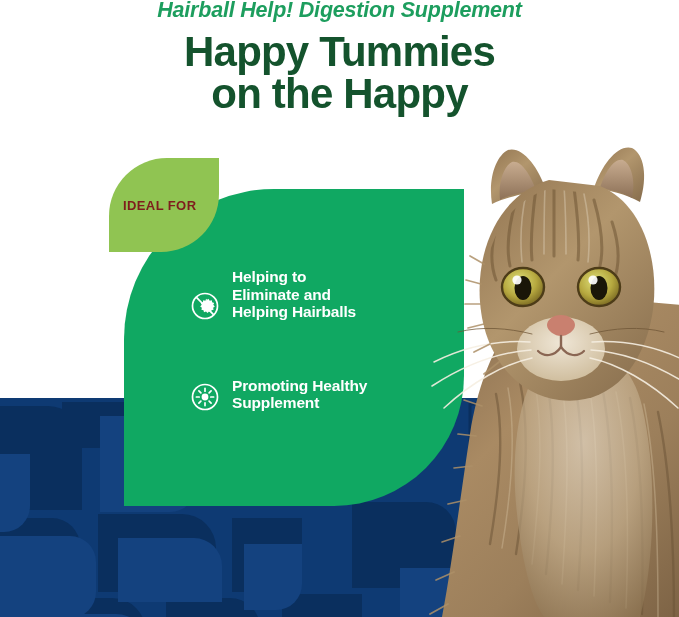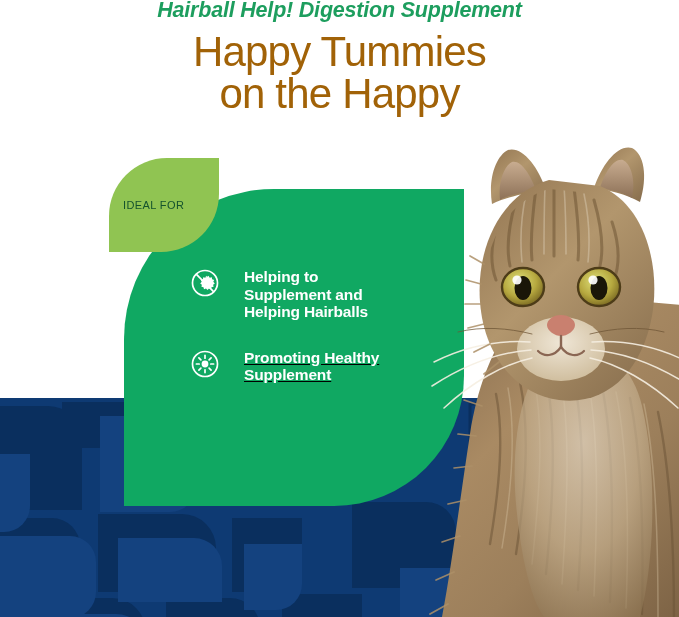--- a/index.html
+++ b/index.html
@@ -49,22 +49,22 @@
     font-style: italic;
     font-weight: bold;
     color: #1d9e5e;
     letter-spacing: -0.2px;
     line-height: 1;
     padding-top: 0;
     white-space: nowrap;
   }
   .headline {
     font-size: 42px;
-    font-weight: normal;
-    color: #a16207;
+    font-weight: bold;
+    color: #14532d;
     line-height: 1.02;
     letter-spacing: -0.8px;
     padding-top: 9px;
   }
   .headline .line {
     display: block;
   }
 
   
   .green-panel {
@@ -88,44 +88,43 @@
     height: 94px;
     background: #90c452;
     border-top-left-radius: 58px;
     border-bottom-right-radius: 58px;
     z-index: 5;
     display: flex;
     align-items: center;
     justify-content: flex-start;
   }
   .ideal-badge-label {
-    font-size: 11px;
-    font-weight: normal;
-    color: #14532d;
+    font-size: 13px;
+    font-weight: bold;
+    color: #7f1d1d;
     letter-spacing: 0.4px;
     padding-left: 14px;
     white-space: nowrap;
   }
 
   
   .benefits {
     position: absolute;
     left: 190px;
     top: 268px;
     width: 230px;
     z-index: 4;
   }
   .benefit-row {
     display: flex;
-    align-items: flex-start;
-    gap: 24px;
+    align-items: flex-end;
+    gap: 12px;
   }
   .benefit-row + .benefit-row {
-    margin-top: 28px;
-    text-decoration: underline;
+    margin-top: 56px;
   }
   .benefit-icon {
     flex: 0 0 auto;
     width: 30px;
     height: 30px;
   }
   .benefit-icon svg {
     display: block;
     width: 30px;
     height: 30px;
@@ -207,21 +206,21 @@
     <div class="benefit-row">
       <span class="benefit-icon">
         <svg viewBox="0 0 30 30" aria-hidden="true">
           <circle cx="15" cy="15" r="12.5" fill="none" stroke="#ffffff" stroke-width="1.7"></circle>
           <path d="M15 8.2 l1.9 1.1 1.6 -1.5 1.2 1.9 2.1 -0.5 0.3 2.1 2.1 0.6 -0.9 1.9 1.5 1.6 -1.7 1.3 0.5 2.1 -2.1 0.4 -0.5 2.1 -2 -0.8 -1.5 1.5 -1.5 -1.5 -2 0.8 -0.5 -2.1 -2.1 -0.4 0.5 -2.1 -1.7 -1.3 1.5 -1.6 -0.9 -1.9 2.1 -0.6 0.3 -2.1 2.1 0.5 1.2 -1.9 1.6 1.5 z" fill="#ffffff"></path>
           <line x1="6.2" y1="6.2" x2="23.8" y2="23.8" stroke="#ffffff" stroke-width="1.7"></line>
         </svg>
       </span>
       <span class="benefit-text">
         <span>Helping to</span><br>
-        <span>Supplement and</span><br>
+        <span>Eliminate and</span><br>
         <span>Helping Hairballs</span>
       </span>
     </div>
 
     <div class="benefit-row">
       <span class="benefit-icon">
         <svg viewBox="0 0 30 30" aria-hidden="true">
           <circle cx="15" cy="15" r="12.5" fill="none" stroke="#ffffff" stroke-width="1.7"></circle>
           <circle cx="15" cy="15" r="3.4" fill="#ffffff"></circle>
           <g stroke="#ffffff" stroke-width="1.7" stroke-linecap="round">

